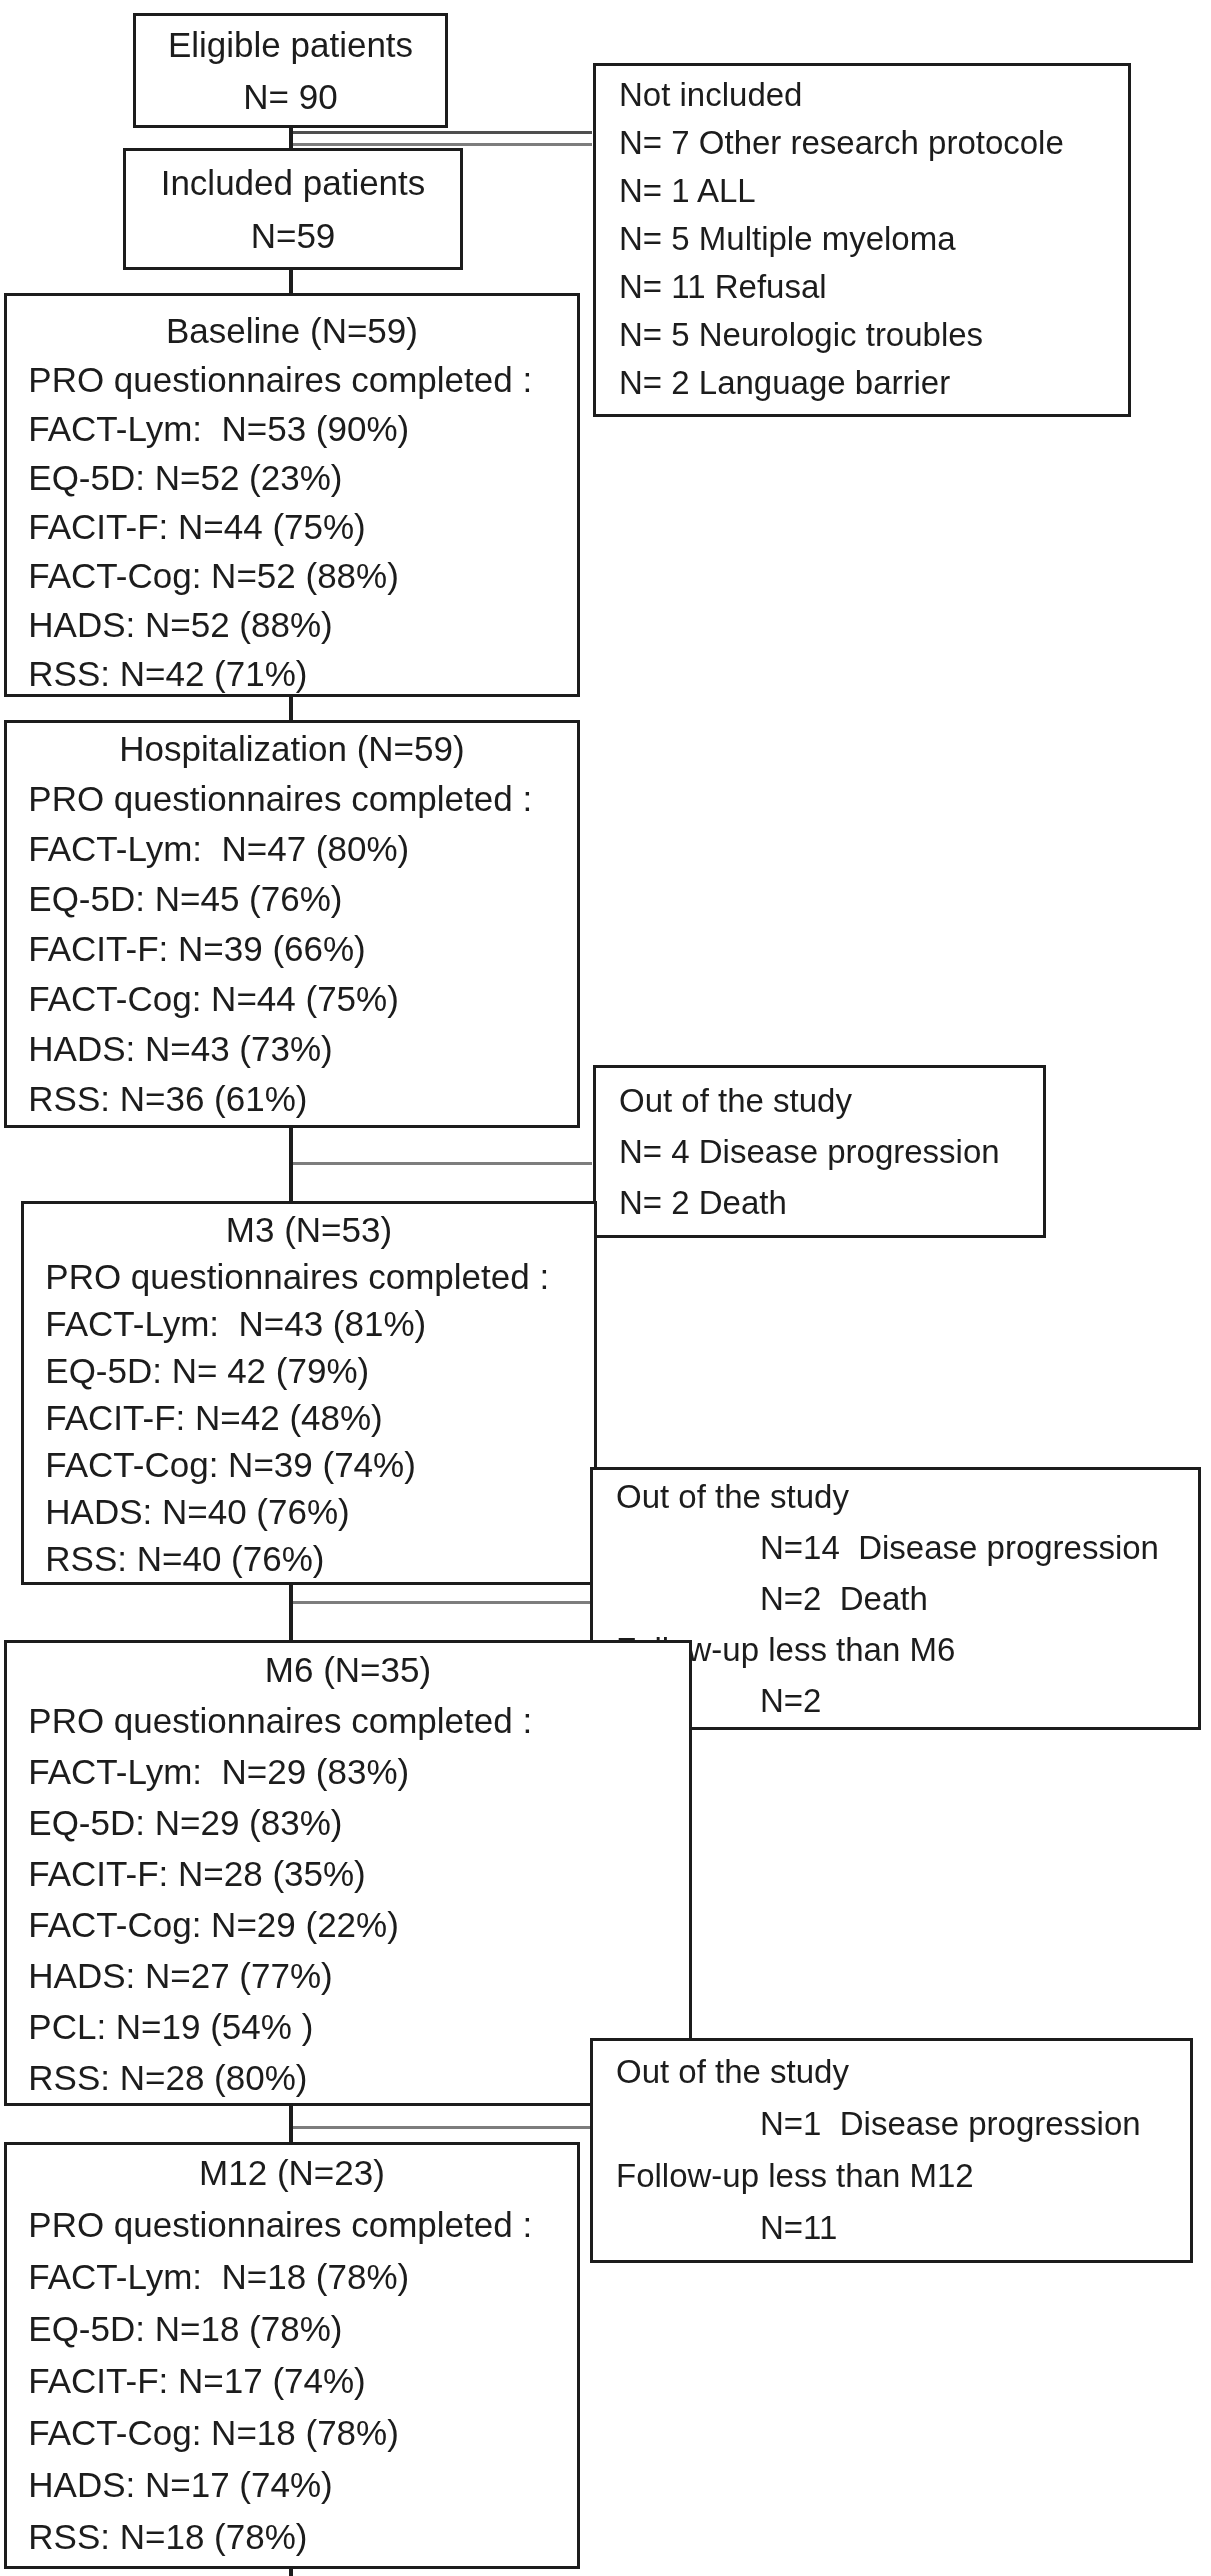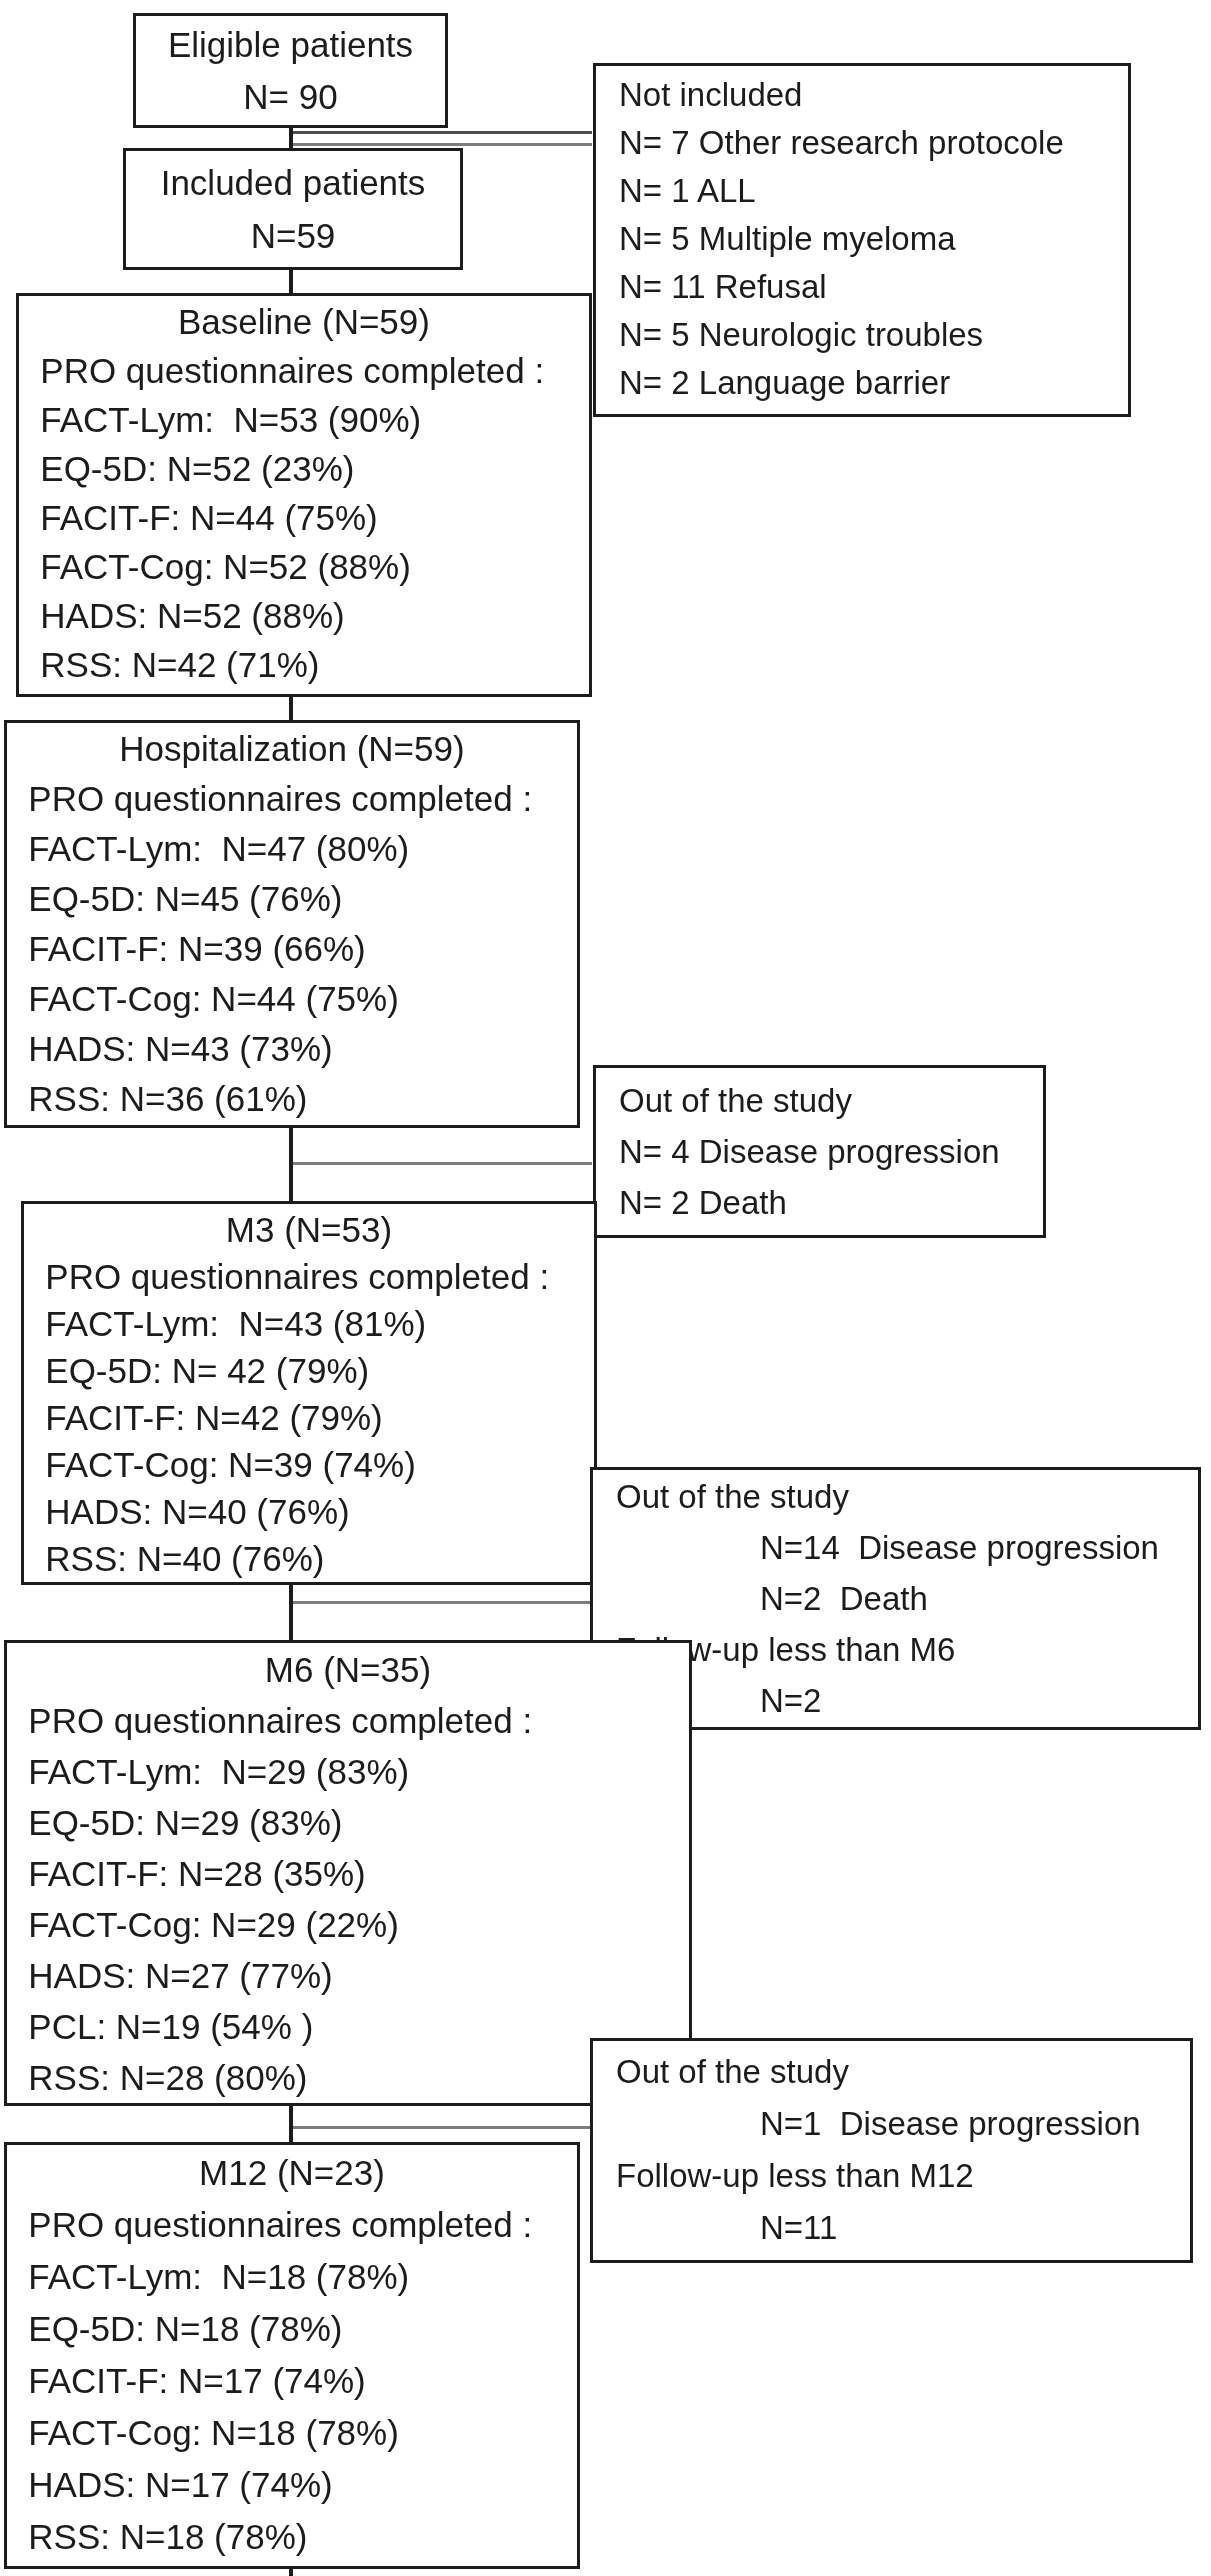--- a/index.html
+++ b/index.html
@@ -65,21 +65,21 @@
   <div class="box rbox" style="left:593px;top:63px;width:538px;height:354px;line-height:48px;padding-top:5.3px">
     <div class="bline">Not included</div>
     <div class="bline">N= 7 Other research protocole</div>
     <div class="bline">N= 1 ALL</div>
     <div class="bline">N= 5 Multiple myeloma</div>
     <div class="bline">N= 11 Refusal</div>
     <div class="bline">N= 5 Neurologic troubles</div>
     <div class="bline">N= 2 Language barrier</div>
   </div>
 
-  <div class="box" style="left:16px;top:293px;width:576px;height:404px;line-height:49px;padding-top:1px">
+  <div class="box" style="left:4px;top:293px;width:576px;height:404px;line-height:49px;padding-top:10px">
     <div class="bline c">Baseline (N=59)</div>
     <div class="bline">PRO questionnaires completed :</div>
     <div class="bline">FACT-Lym:  N=53 (90%)</div>
     <div class="bline">EQ-5D: N=52 (23%)</div>
     <div class="bline">FACIT-F: N=44 (75%)</div>
     <div class="bline">FACT-Cog: N=52 (88%)</div>
     <div class="bline">HADS: N=52 (88%)</div>
     <div class="bline">RSS: N=42 (71%)</div>
   </div>
 
@@ -98,21 +98,21 @@
     <div class="bline">Out of the study</div>
     <div class="bline">N= 4 Disease progression</div>
     <div class="bline">N= 2 Death</div>
   </div>
 
   <div class="box" style="left:21px;top:1201px;width:576px;height:384px;line-height:47px;padding-top:2px">
     <div class="bline c">M3 (N=53)</div>
     <div class="bline">PRO questionnaires completed :</div>
     <div class="bline">FACT-Lym:  N=43 (81%)</div>
     <div class="bline">EQ-5D: N= 42 (79%)</div>
-    <div class="bline">FACIT-F: N=42 (79%)</div>
+    <div class="bline">FACIT-F: N=42 (48%)</div>
     <div class="bline">FACT-Cog: N=39 (74%)</div>
     <div class="bline">HADS: N=40 (76%)</div>
     <div class="bline">RSS: N=40 (76%)</div>
   </div>
 
   <div class="box rbox" style="left:590px;top:1467px;width:611px;height:263px;line-height:51px;padding-top:1.3px">
     <div class="bline">Out of the study</div>
     <div class="bline indent">N=14  Disease progression</div>
     <div class="bline indent">N=2  Death</div>
     <div class="bline">Follow-up less than M6</div>

